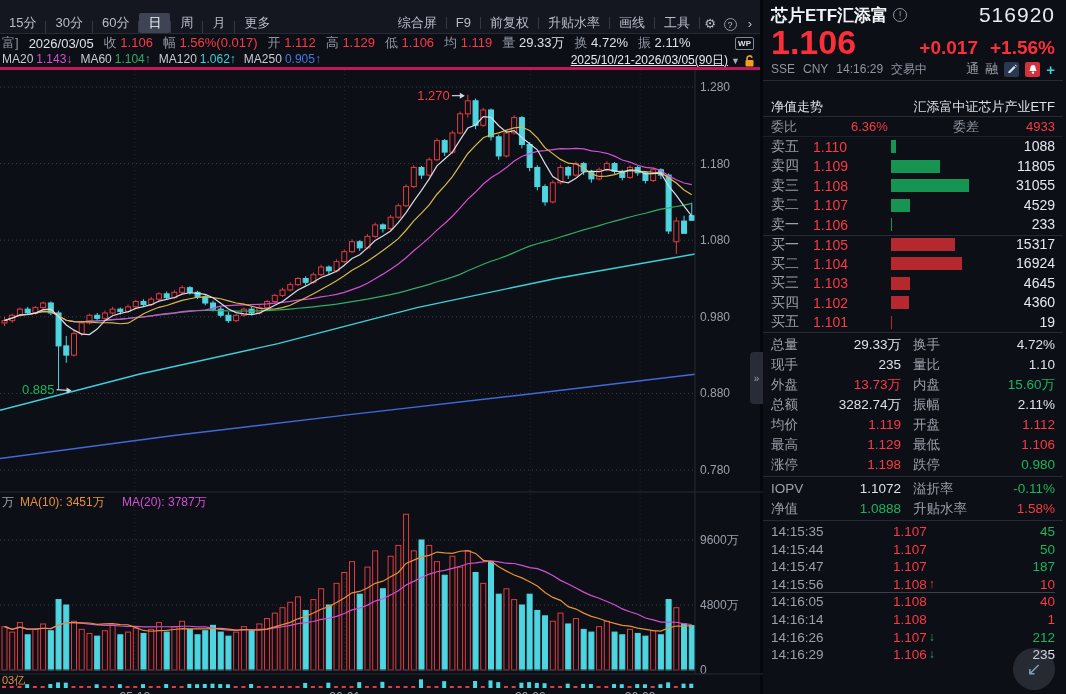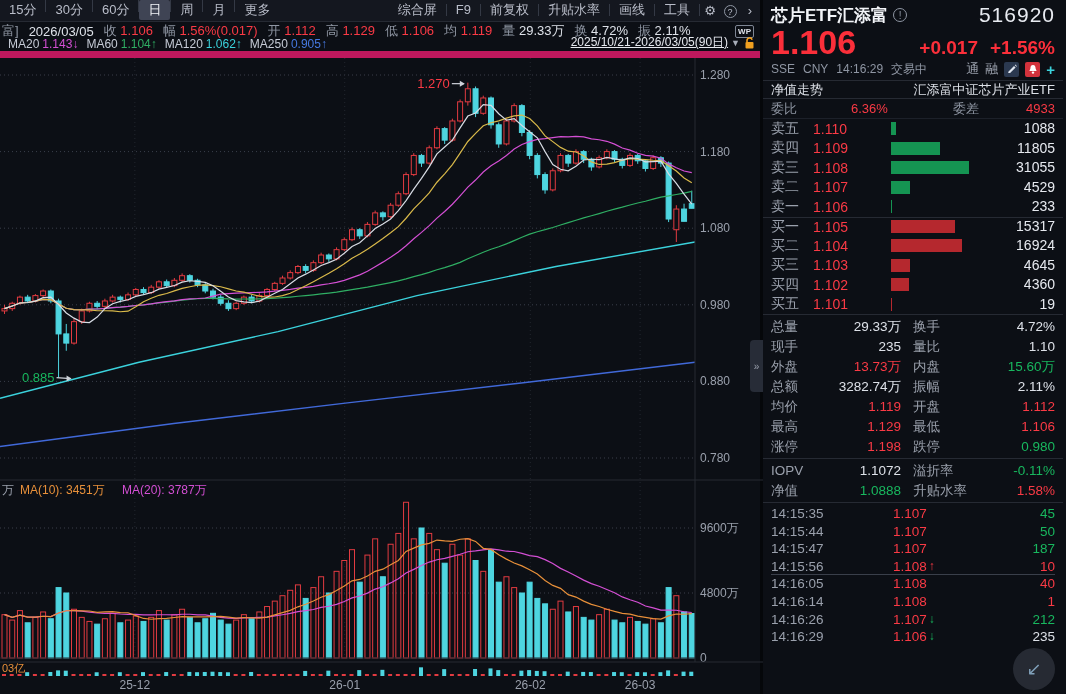--- a/index.html
+++ b/index.html
@@ -3,37 +3,37 @@
 <meta charset="utf-8">
 <style>
   * { margin:0; padding:0; box-sizing:border-box; }
   html,body { width:1066px; height:694px; overflow:hidden; }
   body { background:#0c0f15; font-family:"Liberation Sans","DejaVu Sans",sans-serif; color:#dde1e8; }
   .app { display:flex; width:1066px; height:694px; }
   .left { width:763px; display:flex; flex-direction:column; border-right:3px solid #05070a; }
   .right-panel { width:300px; background:#0c0f15; display:flex; flex-direction:column; }
 
   
-  .toolbar { height:22px; background:#14171f; border-bottom:1px solid #262a33; display:flex; align-items:flex-start; font-size:13px; color:#b9bdc9; }
+  .toolbar { height:34px; background:#14171f; border-bottom:1px solid #262a33; display:flex; align-items:flex-end; font-size:13px; color:#b9bdc9; }
   .tb-tab { padding:0 9px; height:20px; line-height:20px; cursor:pointer; white-space:nowrap; }
   .tb-tab.sel { background:#3f4454; color:#f2f4f8; border-radius:2px; }
   .tb-sep { width:1px; height:12px; background:#343945; }
   .tb-right { margin-left:auto; display:flex; align-items:center; }
   .tb-icon { width:20px; text-align:center; color:#b9bdc9; font-size:13px; cursor:pointer; }
   .help-circle { display:inline-block; width:13px; height:13px; line-height:12px; border:1px solid #8f96a3; border-radius:50%; font-size:9px; text-align:center; color:#b9bdc9; }
 
   
   .info-row { height:18px; display:flex; align-items:center; font-size:13px; padding-left:2px; white-space:nowrap; }
   .info-row .pair { margin-right:10px; }
   .lab { color:#8f96a3; }
   .c-red { color:#fa3a45; } .c-green { color:#18b75e; } .c-white { color:#dde1e8; }
   .wp-icon { margin-left:auto; margin-right:6px; border:1px solid #7e8694; border-radius:2px; color:#dfe3ea; font-size:8px; font-weight:bold; padding:1px 2px; cursor:pointer; }
 
   
-  .ma-row { height:18px; display:flex; align-items:flex-end; font-size:12px; padding-left:8px; white-space:nowrap; border-bottom:7px solid #be185d; }
+  .ma-row { height:18px; display:flex; align-items:flex-start; font-size:12px; padding-left:2px; white-space:nowrap; border-bottom:3px solid #be185d; }
   .ma-item { margin-right:8px; }
   .ma-item .v { margin-left:3px; }
   .range-wrap { margin-left:auto; display:flex; align-items:center; margin-right:4px; cursor:pointer; }
   .range-text { color:#e6e9ef; text-decoration:underline; font-size:12px; }
   .range-caret { color:#a7adb9; font-size:9px; margin:0 3px; }
 
   .chart-wrap { position:relative; flex:1; }
   .chart-wrap svg { position:absolute; left:0; top:0; }
   .expand-tab { position:absolute; right:-3px; top:282px; width:13px; height:52px; background:#272c37; border-radius:4px 0 0 4px; color:#9aa0ac; font-size:10px; display:flex; align-items:center; justify-content:center; cursor:pointer; }
 
@@ -47,21 +47,21 @@
   .qp-price { font-size:34px; font-weight:bold; color:#fb2f3a; line-height:34px; }
   .qp-chg { margin-left:auto; font-size:19px; font-weight:bold; color:#fb2f3a; }
   .qp-pct { margin-left:12px; font-size:19px; font-weight:bold; color:#fb2f3a; }
   .qp-line3 { display:flex; align-items:center; font-size:12px; color:#8f96a3; margin-top:1px; }
   .qp-meta span { margin-right:8px; }
   .qp-tags { margin-left:auto; display:flex; align-items:center; gap:6px; }
   .tag-ch { color:#9aa0ac; font-size:13px; }
   .sq-icon { width:15px; height:15px; border-radius:2px; display:flex; align-items:center; justify-content:center; cursor:pointer; }
   .plus-icon { color:#3bd2dc; font-size:15px; font-weight:bold; cursor:pointer; }
 
-  .nv-row { display:flex; height:19px; align-items:flex-start; padding:0 8px; border-top:1px solid #262a33; border-bottom:1px solid #262a33; font-size:13px; }
+  .nv-row { display:flex; height:37px; align-items:flex-end; padding:0 8px; border-top:1px solid #262a33; border-bottom:1px solid #262a33; font-size:13px; }
   .nv-row .r { margin-left:auto; color:#dde1e8; }
   .wb-row { display:flex; height:20px; align-items:center; padding:0 8px; font-size:13px; border-bottom:1px solid #1c2029; }
   .wb-row .v1 { margin-left:auto; margin-right:14px; }
 
   .ob-row { display:flex; height:19.5px; align-items:center; padding:0 8px; font-size:14px; cursor:pointer; }
   .ob-label { width:42px; color:#9aa0ac; }
   .ob-price { width:66px; text-align:left; color:#fa3a45; }
   .ob-barzone { flex:1; position:relative; height:15px; margin-left:12px; }
   .ob-bar { position:absolute; left:0; top:1px; height:13px; }
   .ob-qty { position:absolute; right:0; top:0; line-height:15px; color:#e6e9ef; font-size:14px; }

